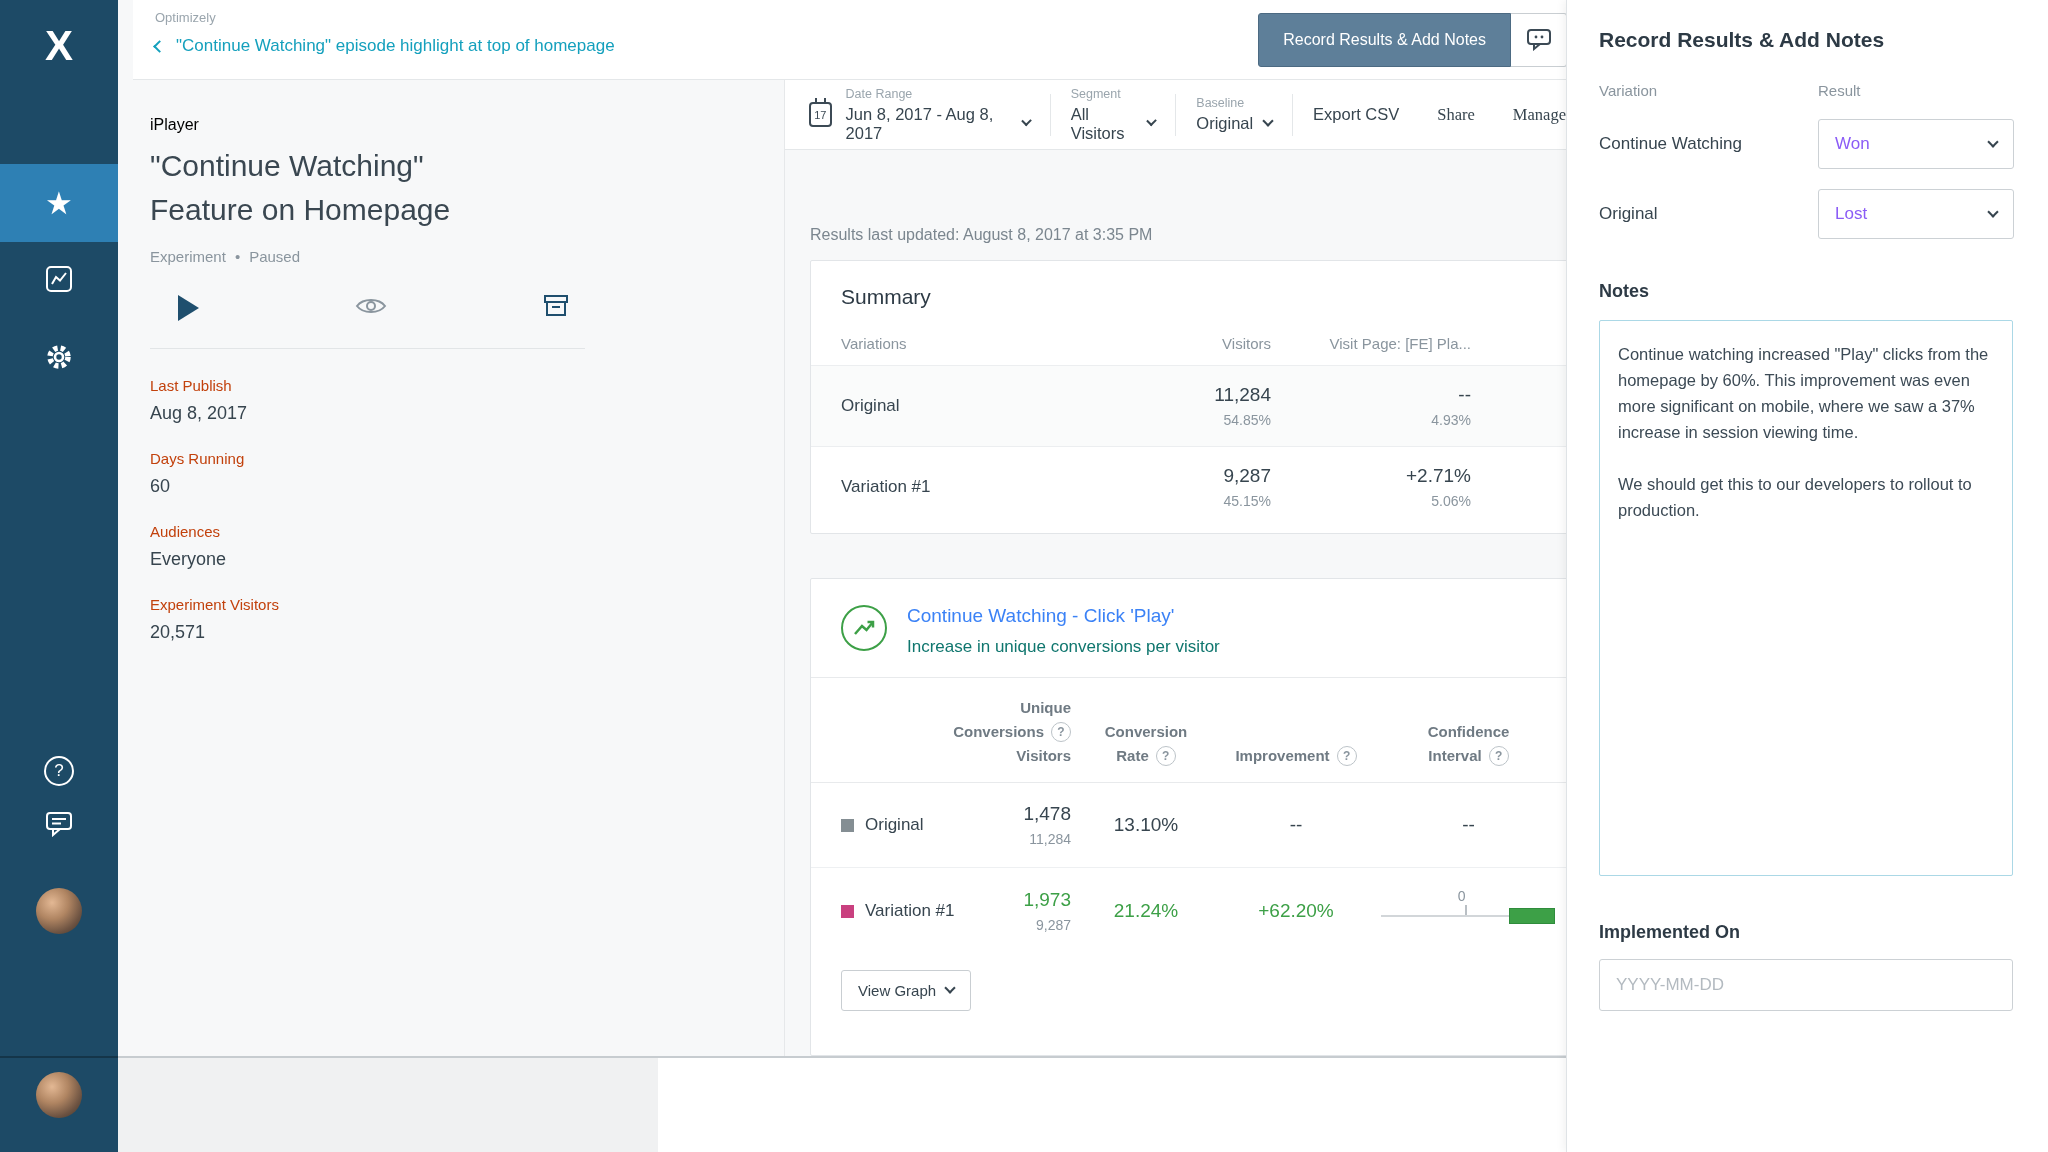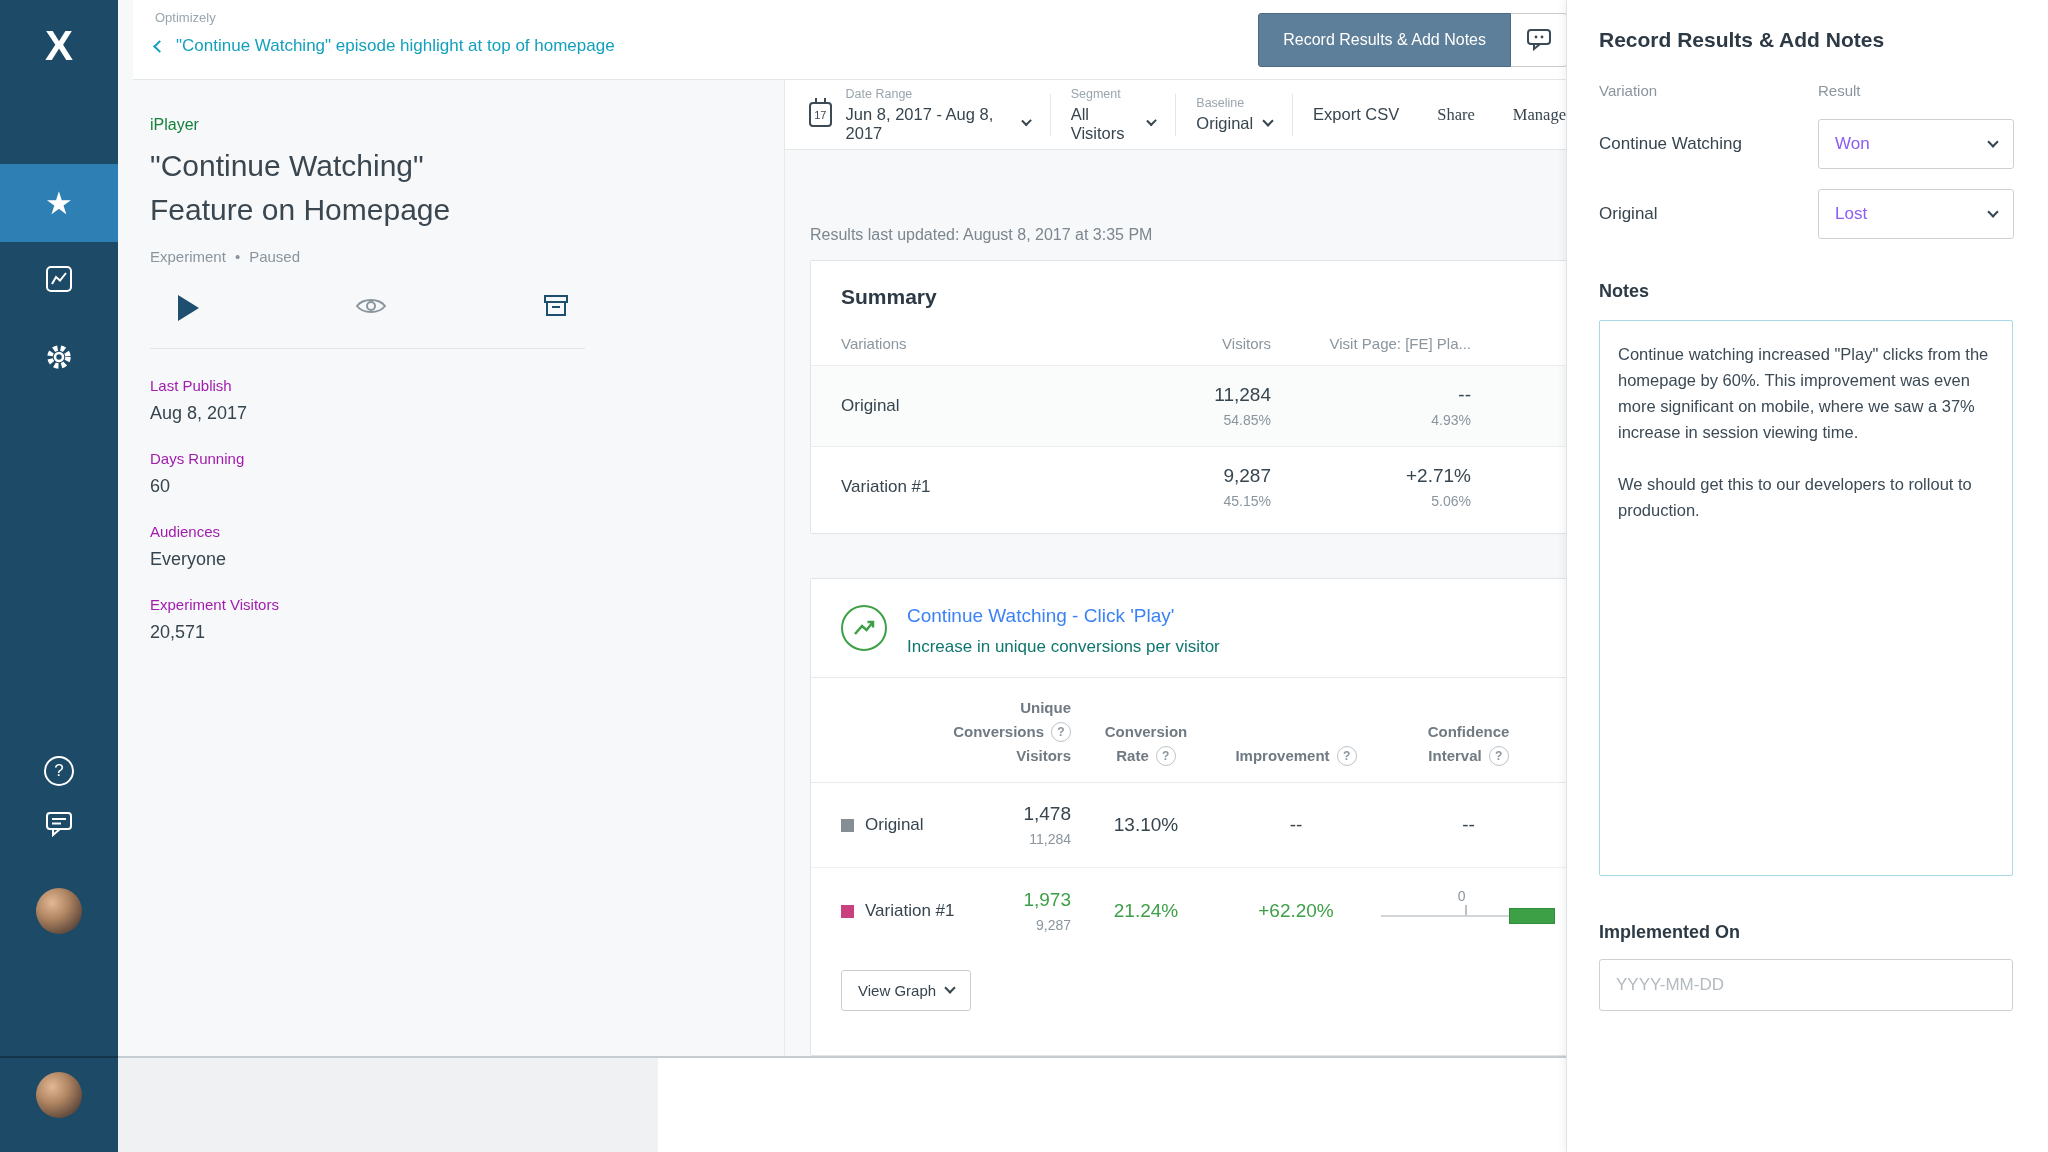--- a/index.html
+++ b/index.html
@@ -29,30 +29,30 @@
   .chev-left { width:9px; height:9px; border-left:2.5px solid #14a0bd; border-bottom:2.5px solid #14a0bd; transform:rotate(45deg); }
   .topbar-actions { position:absolute; right:14px; top:13px; display:flex; z-index:6; }
   .record-btn { background:#5e7f99; border:1px solid #4c6a82; color:#fff; font-size:16px; padding:0 24px; height:54px;
                 border-radius:3px 0 0 3px; display:flex; align-items:center; cursor:pointer; }
   .chat-btn { width:56px; height:54px; background:#fff; border:1px solid #c9ced2; border-left:none; border-radius:0 3px 3px 0;
               display:flex; align-items:center; justify-content:center; cursor:pointer; }
 
   
   .left-panel { position:absolute; left:118px; top:80px; width:667px; height:976px; background:#f7f8f9;
                 border-right:1px solid #e6e8ea; padding:36px 40px 0 32px; z-index:2; }
-  .project { font-size:16px; color:#15803d; }
+  .project { font-size:16px; color:#000000; }
   .exp-title { font-size:30px; color:#3a4751; margin-top:10px; line-height:44px; font-weight:400; }
   .exp-status { margin-top:16px; font-size:15px; color:#8a959e; display:flex; gap:9px; }
   .action-row { margin-top:28px; margin-left:28px; width:392px; display:flex; justify-content:space-between; align-items:center; }
   .play-tri { width:0; height:0; border-left:21px solid #1f4f6e; border-top:13px solid transparent; border-bottom:13px solid transparent; cursor:pointer; }
   .icon-btn { background:none; border:none; cursor:pointer; display:flex; align-items:center; }
   .h-divider { margin-top:26px; width:435px; height:1px; background:#e2e5e7; }
   .meta { margin-top:28px; }
   .meta-item { margin-bottom:26px; }
-  .meta-label { font-size:15px; color:#a21caf; margin-bottom:9px; }
+  .meta-label { font-size:15px; color:#c2410c; margin-bottom:9px; }
   .meta-value { font-size:18px; color:#37454f; }
 
   
   .toolbar { position:absolute; left:785px; top:80px; width:781px; height:70px; background:#fff; border-bottom:1px solid #e4e7e9;
              display:flex; align-items:center; padding-left:24px; z-index:4; }
   .cal-icon { position:relative; width:25px; height:25px; border:2px solid #3c4a55; border-radius:4px; margin-right:14px; }
   .cal-icon::before, .cal-icon::after { content:""; position:absolute; top:-6px; width:2px; height:6px; background:#3c4a55; }
   .cal-icon::before { left:4px; } .cal-icon::after { right:4px; }
   .cal-day { position:absolute; left:0; right:0; top:5px; text-align:center; font-size:11px; color:#3c4a55; }
   .dd-group { display:flex; flex-direction:column; cursor:pointer; }
@@ -62,21 +62,21 @@
                margin-left:11px; margin-top:-5px; }
   .vsep { width:1px; height:42px; background:#e4e7e9; margin:0 20px; }
   .tb-action { font-size:16.5px; color:#37454f; cursor:pointer; white-space:nowrap; }
   .tb-action + .tb-action { margin-left:38px;font-family:Liberation Serif, serif; }
 
   
   .last-updated { position:absolute; left:810px; top:226px; font-size:16px; color:#7b868f; z-index:2; }
 
   .card { position:absolute; background:#fff; border:1px solid #e2e5e8; border-radius:2px; z-index:1; }
   .summary-card { left:810px; top:260px; width:760px; height:274px; padding-top:24px; }
-  .card-title { font-size:21px; font-weight:bold; color:#2d3a45; padding:0 30px; }
+  .card-title { font-size:21px; font-weight:normal; color:#2d3a45; padding:0 30px; }
   .sum-head, .sum-row { display:grid; grid-template-columns:220px 210px 200px; padding:0 30px; }
   .sum-head { margin-top:26px; padding-bottom:13px; color:#8a959e; font-size:15px; }
   .sum-row { border-top:1px solid #eceef0; padding-top:18px; padding-bottom:18px; }
   .sum-row.shaded { background:#fafbfb; }
   .col-r { text-align:right; }
   .cell-main { font-size:19px; color:#37454f; }
   .cell-sub { font-size:14px; color:#8a959e; margin-top:6px; }
   .row-name { font-size:17px; color:#37454f; align-self:center; }
 
   .metric-card { left:810px; top:578px; width:760px; height:478px; overflow:hidden; }

